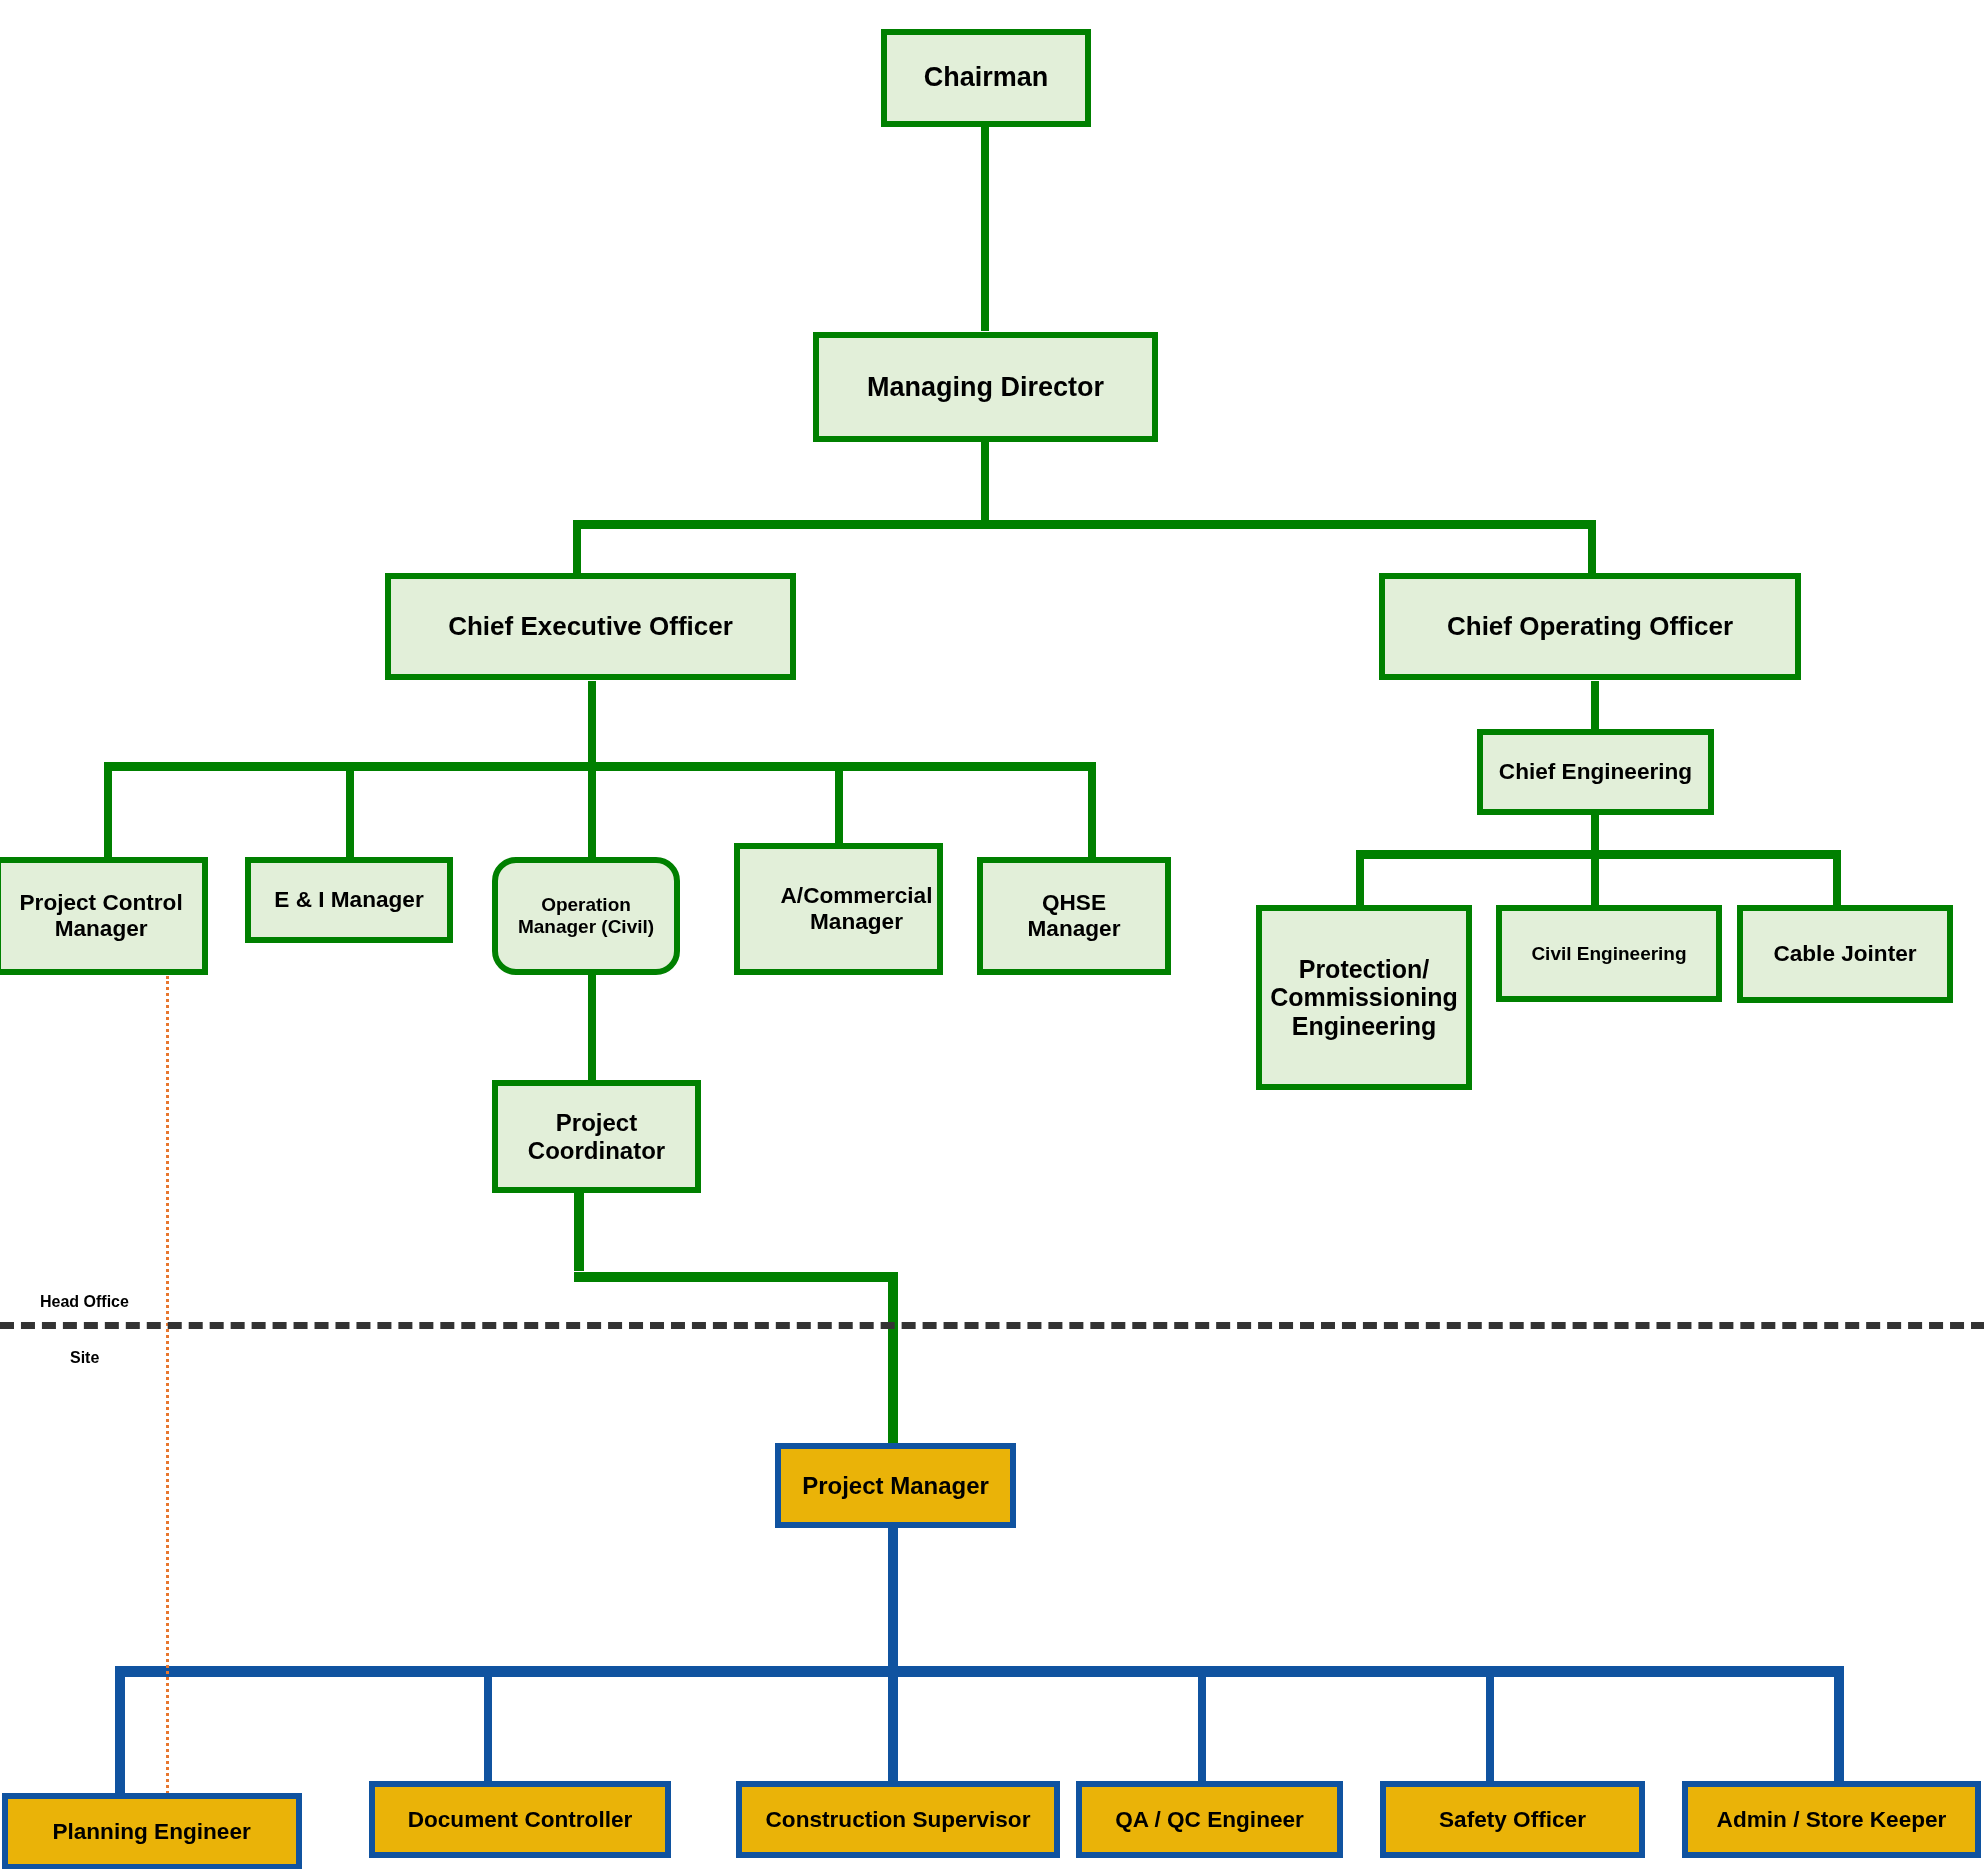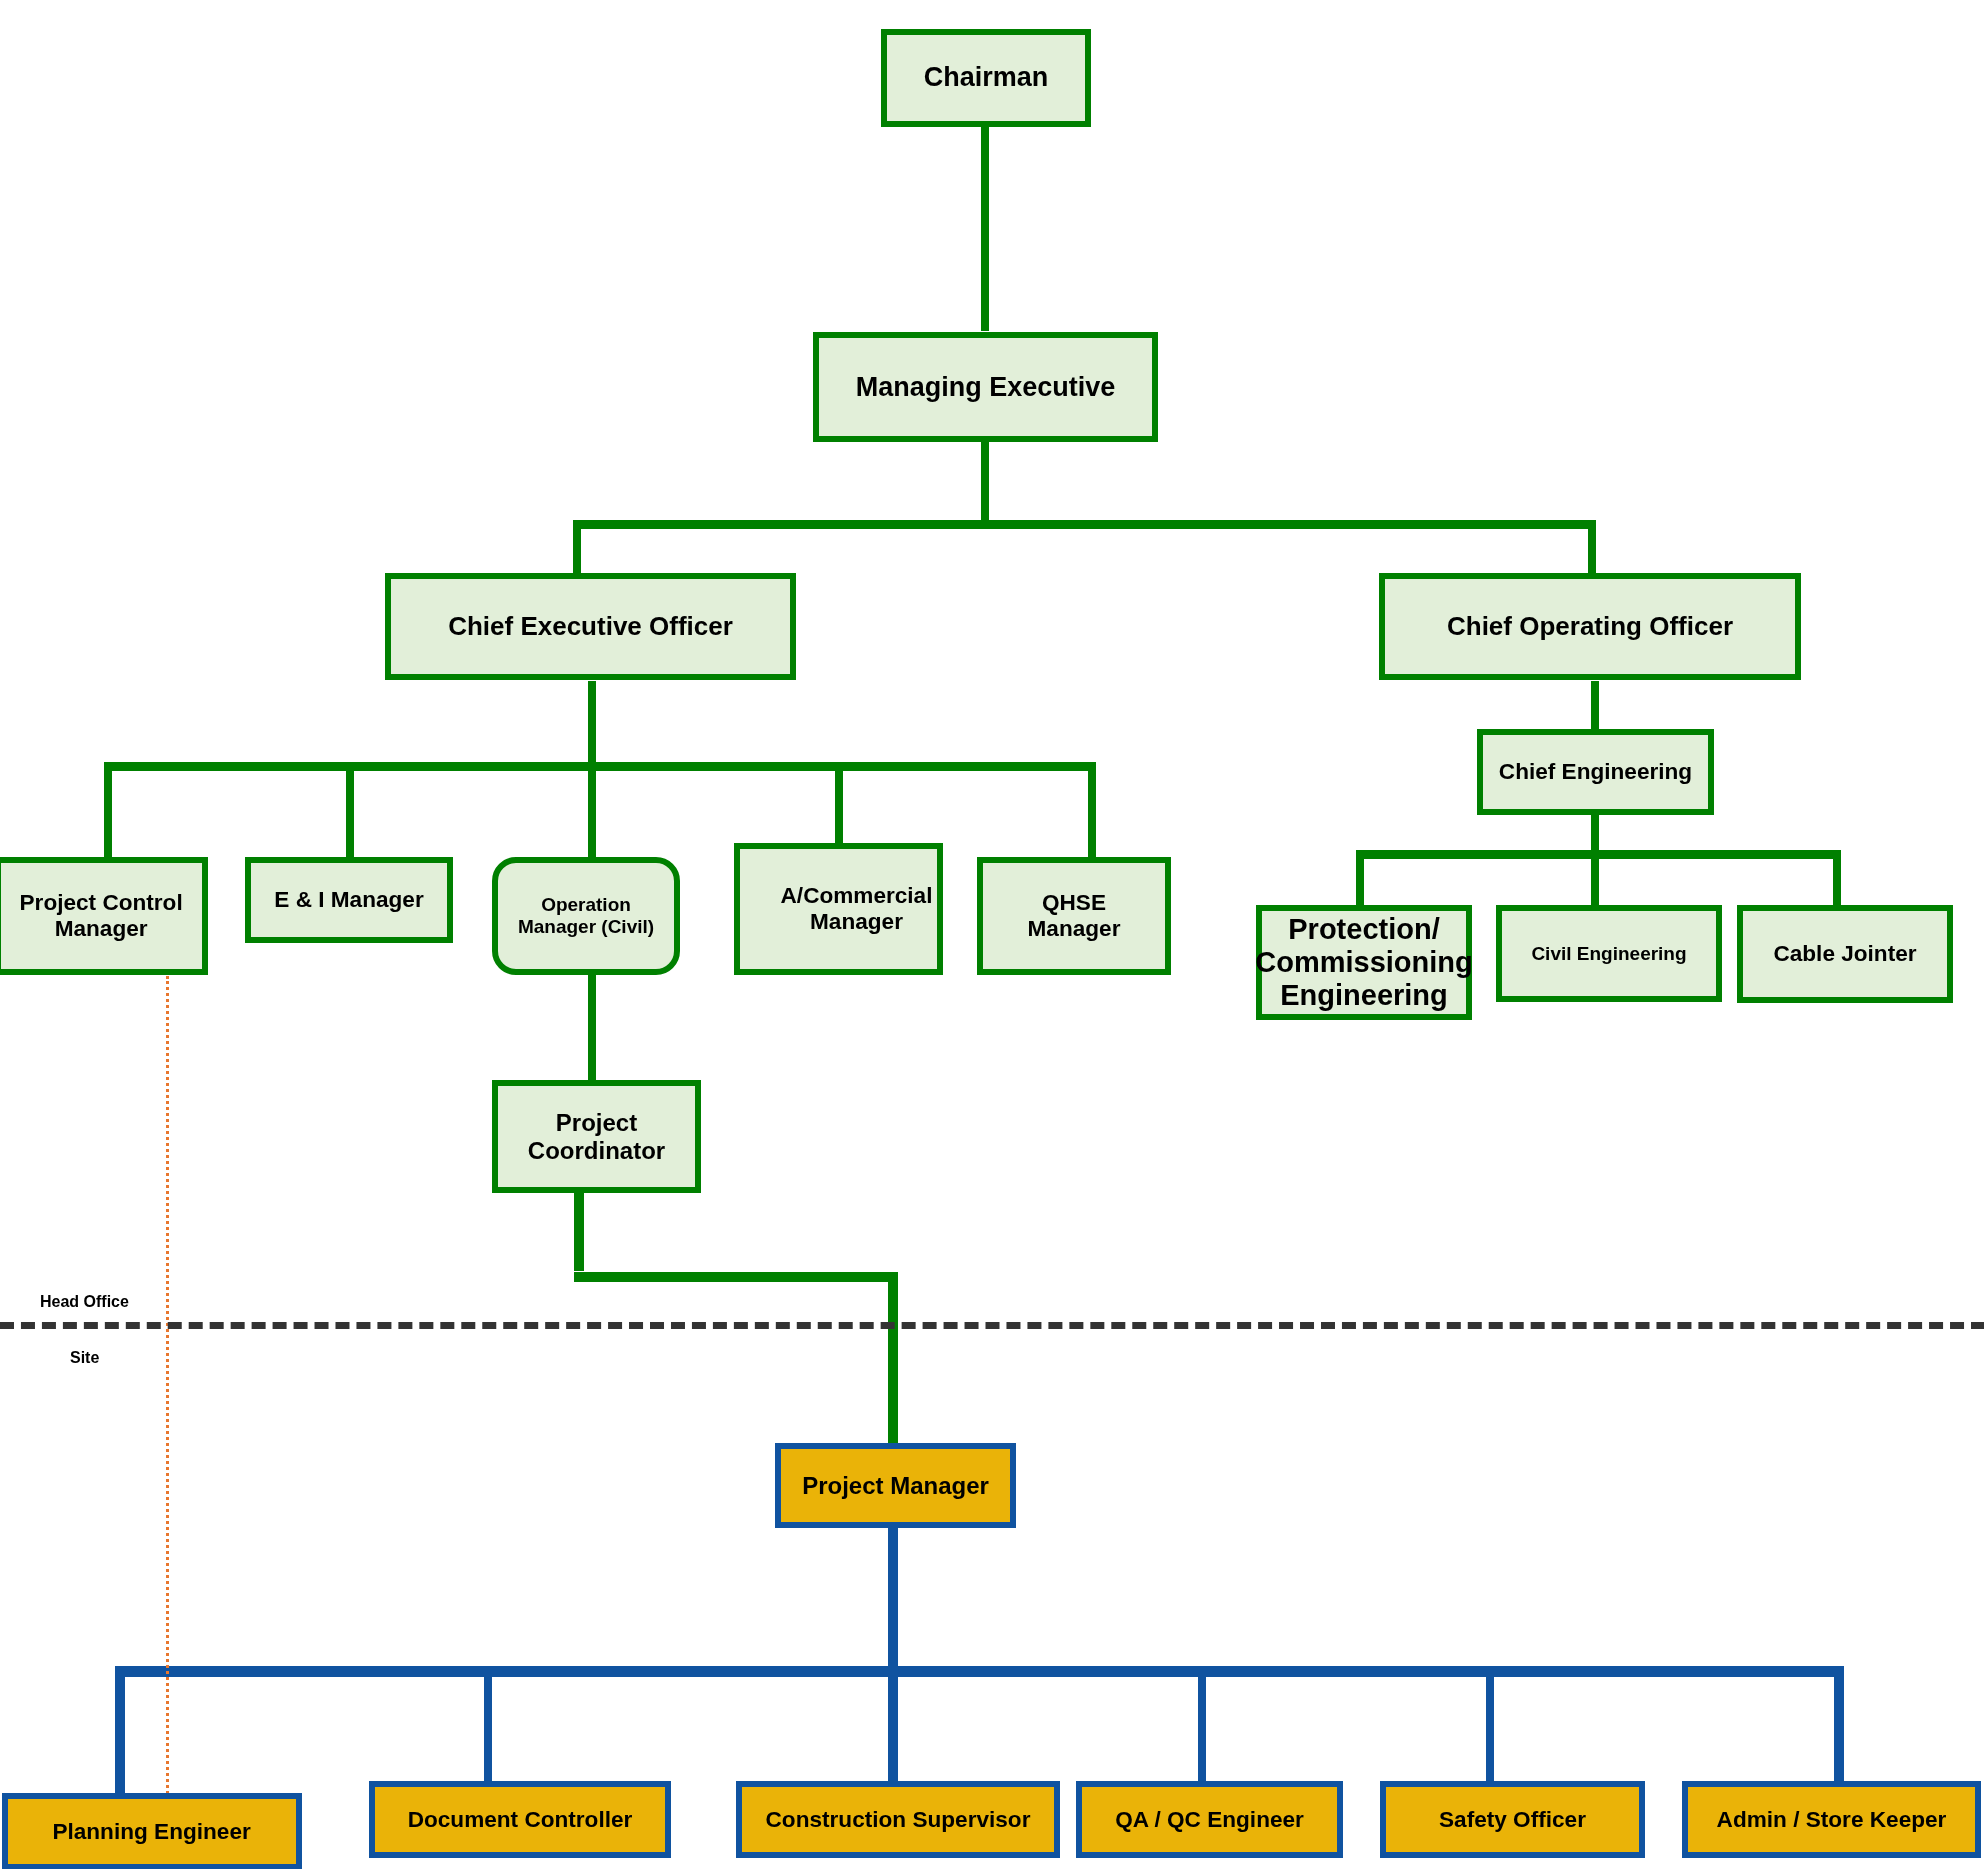--- a/index.html
+++ b/index.html
@@ -113,21 +113,21 @@
   <div class="conn blue" style="left:115px; top:1666px; width:1729px; height:11.3px;"></div>
   <div class="conn blue" style="left:115px; top:1666px; width:9.7px; height:127px;"></div>
   <div class="conn blue" style="left:484px; top:1666px; width:7.5px; height:115px;"></div>
   <div class="conn blue" style="left:888px; top:1666px; width:9.7px; height:124px;"></div>
   <div class="conn blue" style="left:1198px; top:1666px; width:7.5px; height:120px;"></div>
   <div class="conn blue" style="left:1486px; top:1666px; width:7.5px; height:120px;"></div>
   <div class="conn blue" style="left:1834px; top:1666px; width:9.7px; height:120px;"></div>
 
   <div class="node green" style="left:881px; top:1.6px; width:210px; height:98px; font-size:27px;margin-top:27px;">Chairman</div>
 
-  <div class="node green" style="left:813px; top:332px; width:345px; height:110px; font-size:27px;">Managing Executive</div>
+  <div class="node green" style="left:813px; top:332px; width:345px; height:110px; font-size:27px;">Managing Director</div>
 
   <div class="node green" style="left:385px; top:573px; width:411px; height:107px; font-size:26px;">Chief Executive Officer</div>
 
   <div class="node green" style="left:1379px; top:573px; width:422px; height:107px; font-size:26px;">Chief Operating Officer</div>
 
   <div class="node green" style="left:-5.4px; top:857px; width:213px; height:118px; font-size:22.6px;">Project Control
 Manager</div>
 
   <div class="node green" style="left:245px; top:857px; width:208px; height:86px; font-size:22.6px;">E &amp; I Manager</div>
 
@@ -135,21 +135,21 @@
 Manager (Civil)</div>
 
   <div class="node green" style="left:734px; top:843px; width:209px; height:132px; font-size:22.6px;padding-left:36px;">A/Commercial
 Manager</div>
 
   <div class="node green" style="left:977px; top:857px; width:194px; height:118px; font-size:22.6px;">QHSE
 Manager</div>
 
   <div class="node green" style="left:1477px; top:729px; width:237px; height:86px; font-size:22.6px;">Chief Engineering</div>
 
-  <div class="node green" style="left:1256px; top:905px; width:216px; height:115px; font-size:29px;">Protection/
+  <div class="node green" style="left:1256px; top:905px; width:216px; height:185px; font-size:25px;">Protection/
 Commissioning
 Engineering</div>
 
   <div class="node green" style="left:1496px; top:905px; width:226px; height:97px; font-size:19px;">Civil Engineering</div>
 
   <div class="node green" style="left:1737px; top:905px; width:216px; height:98px; font-size:22.6px;">Cable Jointer</div>
 
   <div class="node green" style="left:492px; top:1080px; width:209px; height:113px; font-size:24px;">Project
 Coordinator</div>
 

